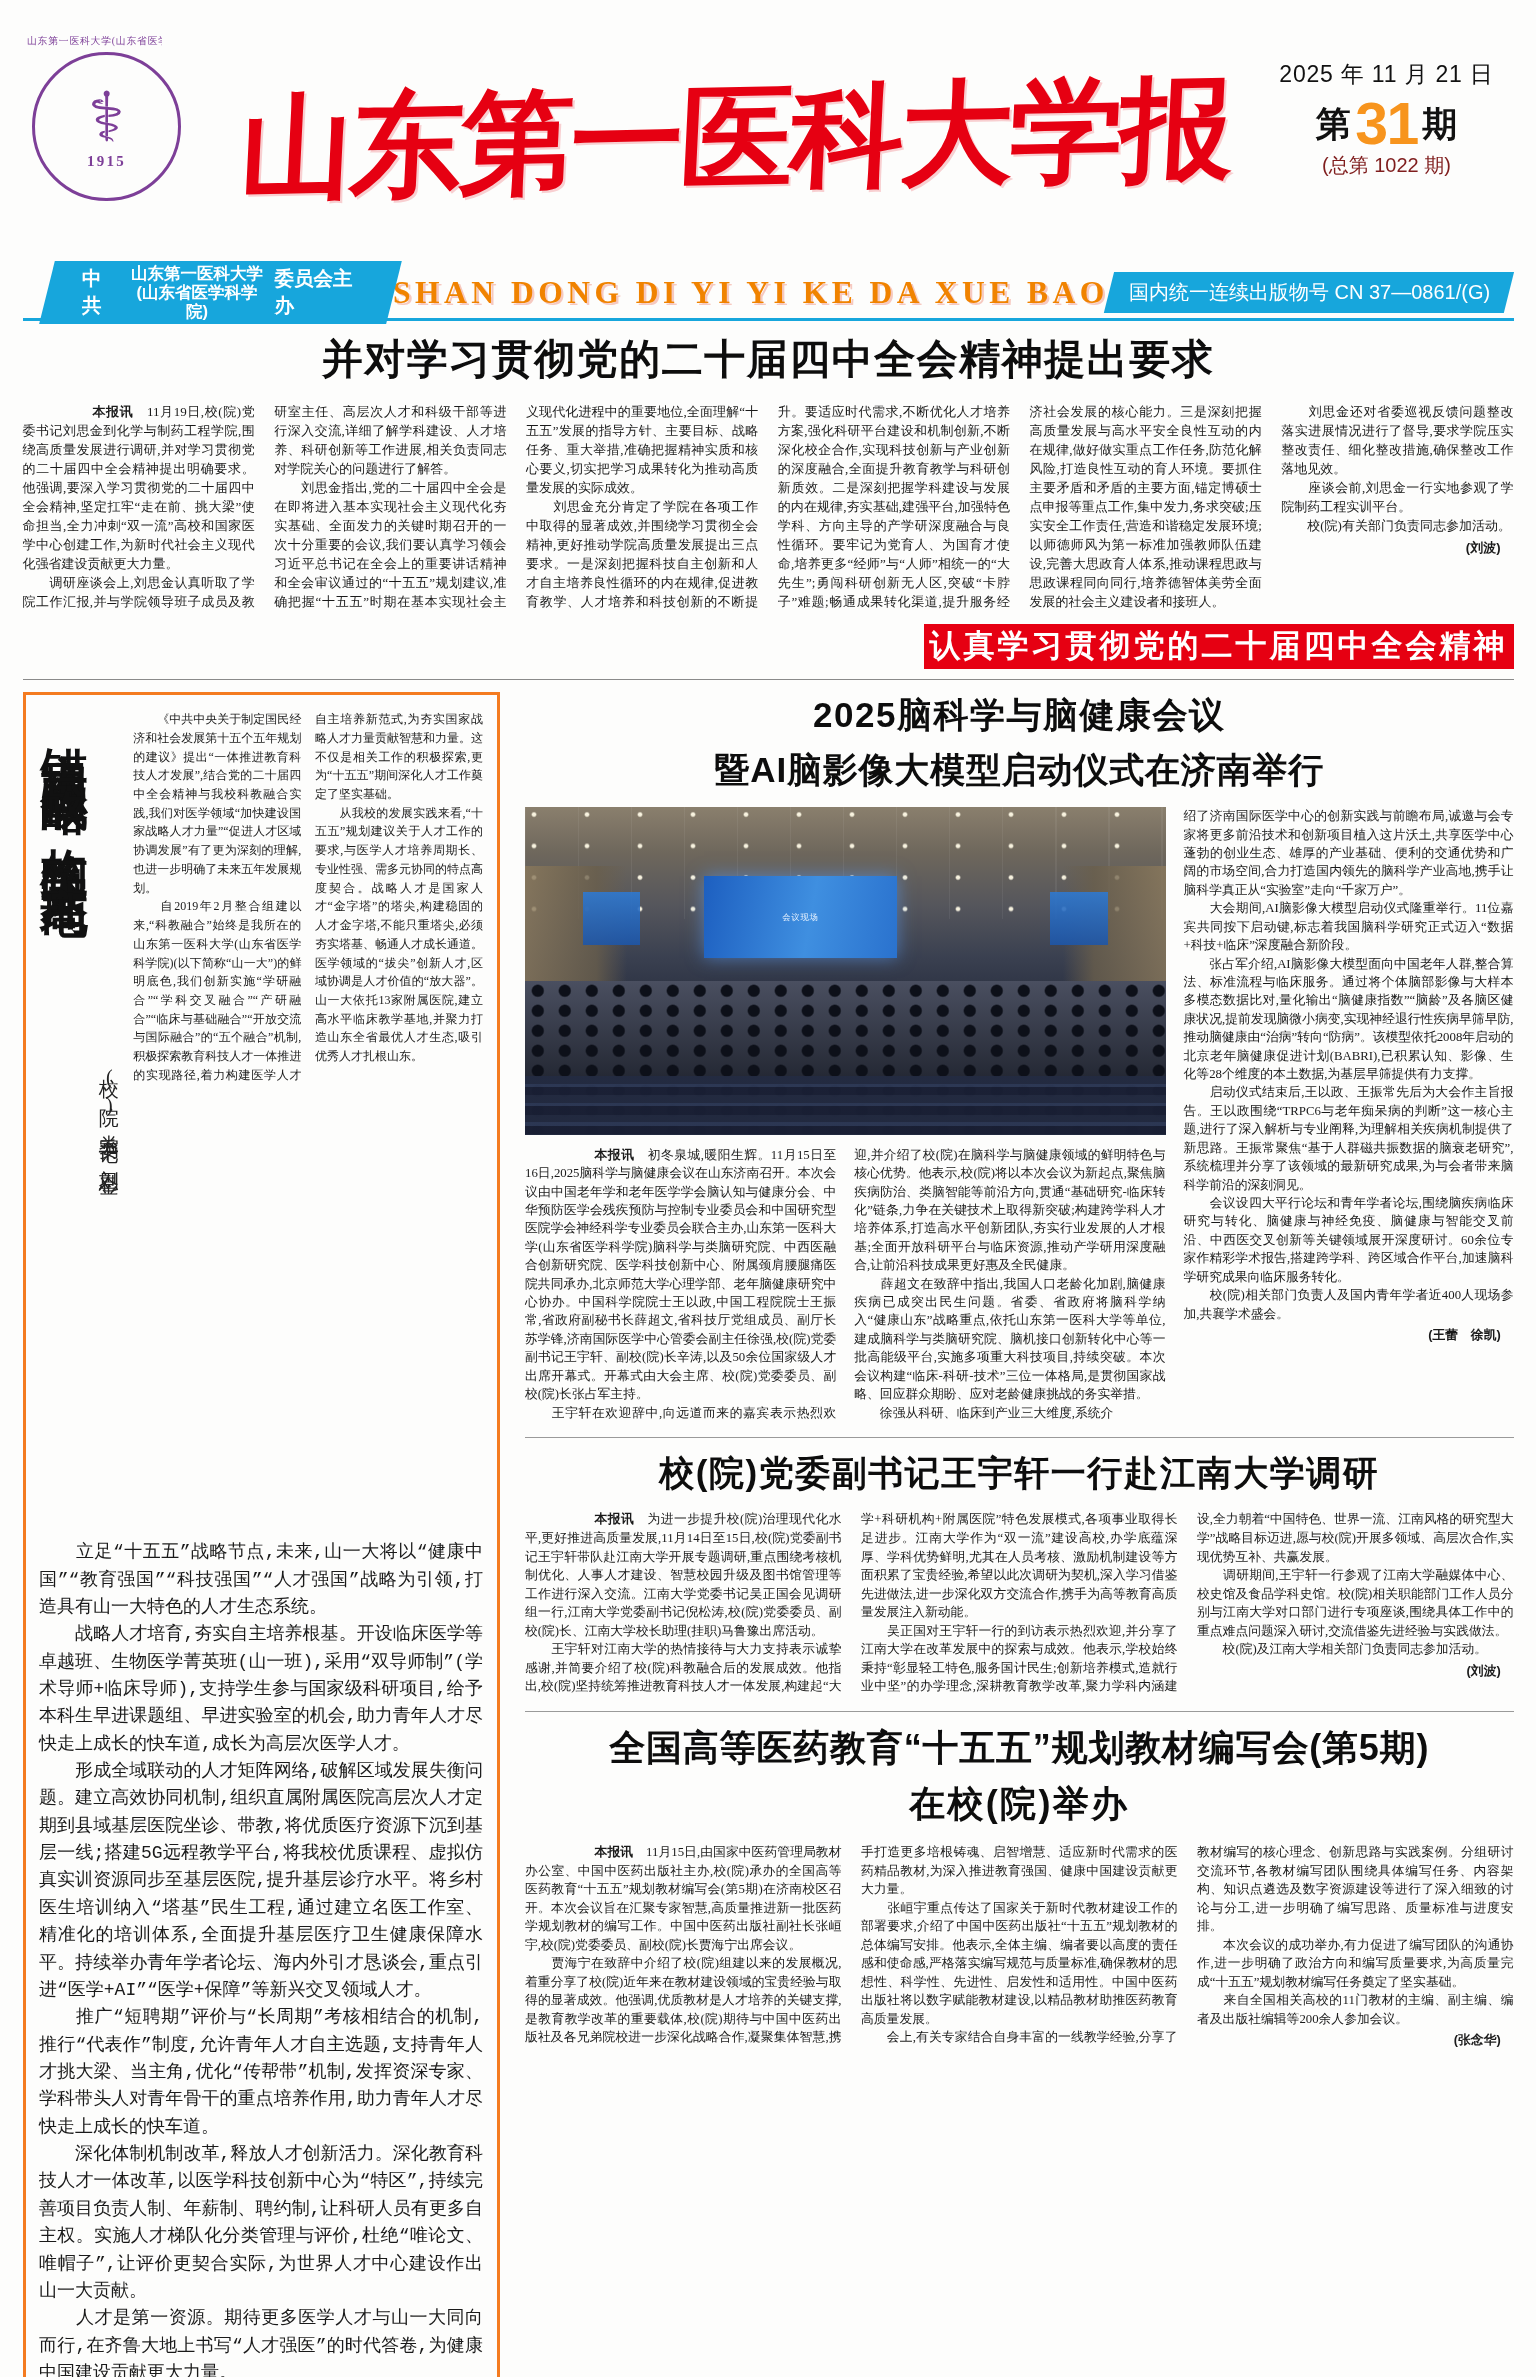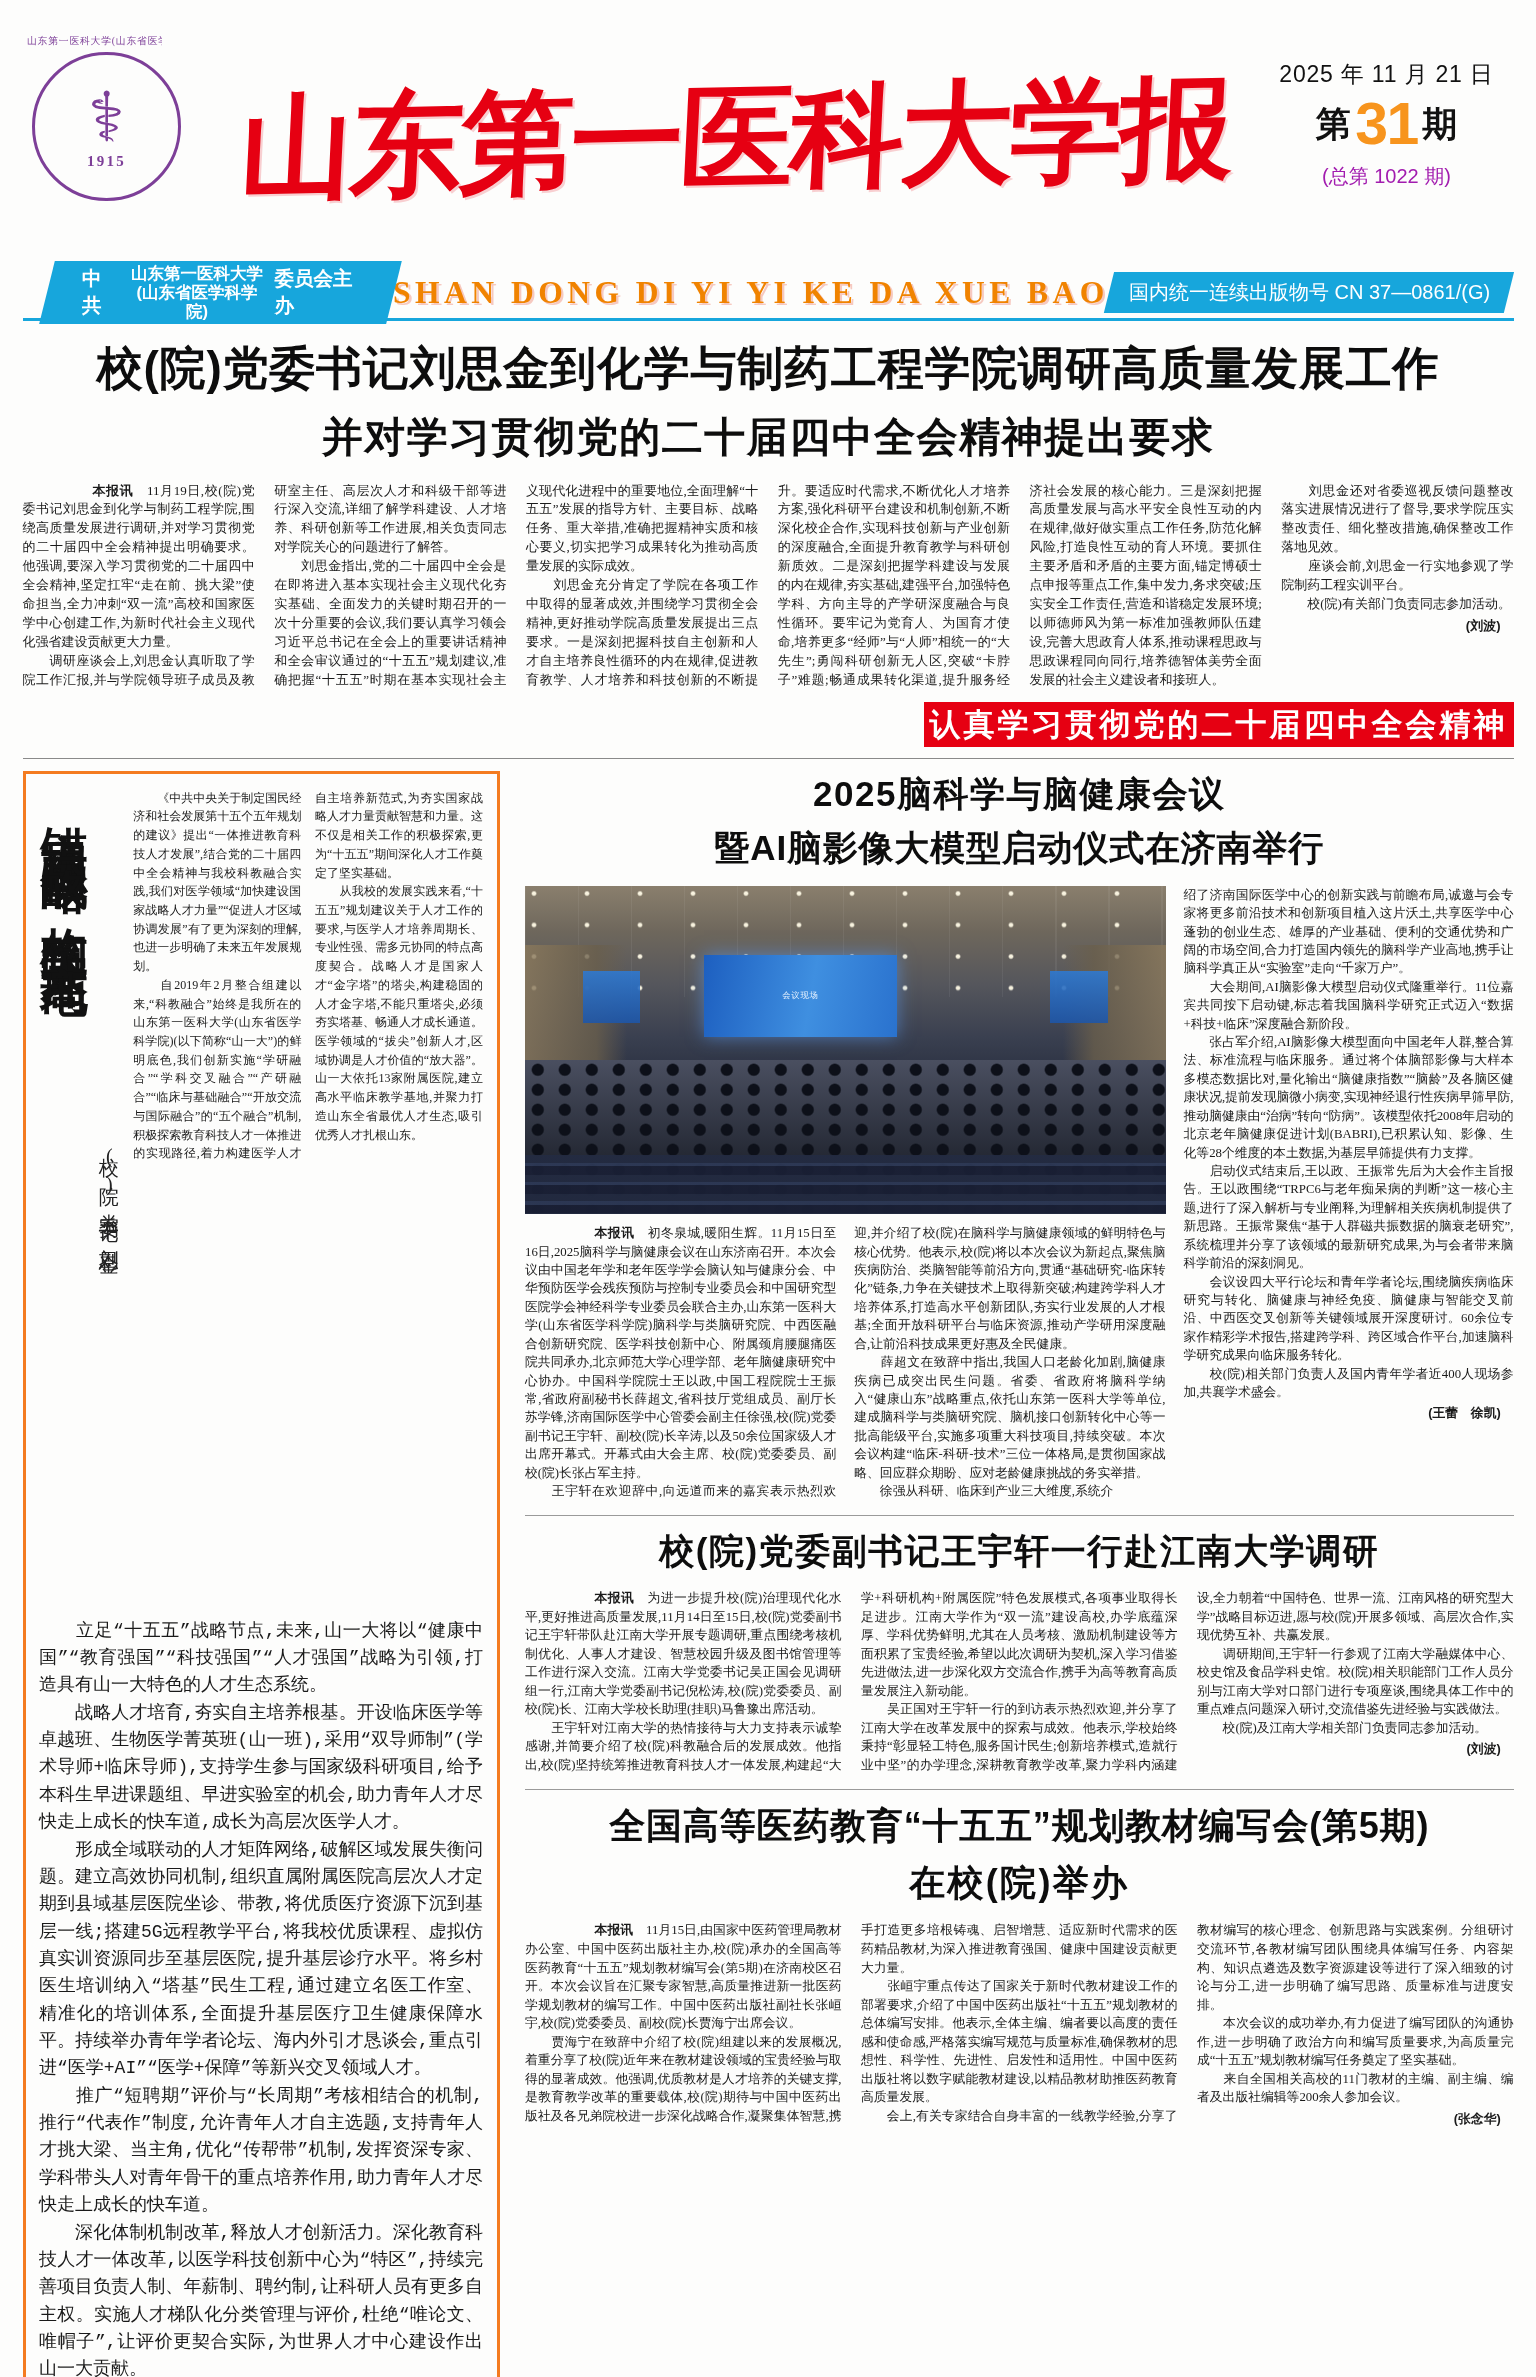--- a/index.html
+++ b/index.html
@@ -17,21 +17,21 @@
   .logo-year { font-size:15px; font-weight:bold; letter-spacing:2.3px; }
   .mast-title { position:absolute; left:176px; top:30px; width:1073px; height:218px;
                 display:flex; align-items:center; justify-content:center;
                 font-family:"DejaVu Serif","Liberation Serif",serif;
                 font-weight:900; font-size:113px; color:#e60012; white-space:nowrap;
                 transform:rotate(-1.2deg) skewX(-4deg); text-shadow:2.3px 2.3px 0 rgba(230,0,18,.18); letter-spacing:-3px; }
   .mast-date { position:absolute; right:3px; top:59px; width:248px; text-align:center; font-family:"Liberation Sans","DejaVu Sans",sans-serif; }
   .mast-date .d1 { font-size:23px; color:#111; letter-spacing:0.8px; }
   .mast-date .d2 { margin-top:7.5px; font-weight:bold; color:#111; font-size:35px; display:flex; align-items:center; justify-content:center; gap:4.5px; }
   .mast-date .d2 .no { font-size:59px; color:#f7941d; line-height:.9; letter-spacing:-1.5px; }
-  .mast-date .d3 { margin-top:12px; font-size:20px; color:#a21caf; }
+  .mast-date .d3 { margin-top:1px; font-size:20px; color:#7f1d1d; }
 
   
   .infobar { position:relative; height:54px; border-bottom:3px solid #17a6dc; display:flex; align-items:center; }
   .org-box { background:#17a6dc; color:#fff; transform:skewX(-14deg); padding:3px 25.5px 3px 35px; margin-left:24px; }
   .org-inner { transform:skewX(14deg); display:flex; align-items:center; gap:9px; font-family:"Liberation Sans","DejaVu Sans",sans-serif; }
   .org-prefix { font-size:19.5px; font-weight:bold; }
   .org-mid { text-align:center; line-height:1.15; font-size:16.5px; font-weight:bold; }
   .org-suffix { font-size:19.5px; font-weight:bold; }
   .pinyin { flex:1; font-family:"Liberation Serif","DejaVu Serif",serif;
             font-weight:bold; font-size:31.5px; color:#f08300; letter-spacing:4.5px;
@@ -140,21 +140,20 @@
         <span class="org-suffix">委员会主办</span>
       </div>
     </div>
     <div class="pinyin">SHAN DONG  DI YI  YI KE  DA XUE  BAO</div>
     <div class="issn-box">
       <div class="issn-inner">国内统一连续出版物号 CN 37—0861/(G)</div>
     </div>
   </div>
 
   <section class="lead">
-    <h1 class="hl lead-h1">校(院)党委书记刘思金到化学与制药工程学院调研高质量发展工作</h1>
     <h1 class="hl lead-h2">并对学习贯彻党的二十届四中全会精神提出要求</h1>
     <div class="lead-cols">
       <div class="flow"><b class="lede">本报讯</b><span>　11月19日,校(院)党委书记刘思金到化学与制药工程学院,围绕高质量发展进行调研,并对学习贯彻党的二十届四中全会精神提出明确要求。他强调,要深入学习贯彻党的二十届四中全会精神,坚定扛牢“走在前、挑大梁”使命担当,全力冲刺“双一流”高校和国家医学中心创建工作,为新时代社会主义现代化强省建设贡献更大力量。
 　　调研座谈会上,刘思金认真听取了学院工作汇报,并与学院领导班子成员及教研室主任、高层次人才和科级干部等进行深入交流,详细了解学科建设、人才培养、科研创新等工作进展,相关负责同志对学院关心的问题进行了解答。
 　　刘思金指出,党的二十届四中全会是在即将进入基本实现社会主义现代化夯实基础、全面发力的关键时期召开的一次十分重要的会议,我们要认真学习领会习近平总书记在全会上的重要讲话精神和全会审议通过的“十五五”规划建议,准确把握“十五五”时期在基本实现社会主义现代化进程中的重要地位,全面理解“十五五”发展的指导方针、主要目标、战略任务、重大举措,准确把握精神实质和核心要义,切实把学习成果转化为推动高质量发展的实际成效。
 　　刘思金充分肯定了学院在各项工作中取得的显著成效,并围绕学习贯彻全会精神,更好推动学院高质量发展提出三点要求。一是深刻把握科技自主创新和人才自主培养良性循环的内在规律,促进教育教学、人才培养和科技创新的不断提升。要适应时代需求,不断优化人才培养方案,强化科研平台建设和机制创新,不断深化校企合作,实现科技创新与产业创新的深度融合,全面提升教育教学与科研创新质效。二是深刻把握学科建设与发展的内在规律,夯实基础,建强平台,加强特色学科、方向主导的产学研深度融合与良性循环。要牢记为党育人、为国育才使命,培养更多“经师”与“人师”相统一的“大先生”;勇闯科研创新无人区,突破“卡脖子”难题;畅通成果转化渠道,提升服务经济社会发展的核心能力。三是深刻把握高质量发展与高水平安全良性互动的内在规律,做好做实重点工作任务,防范化解风险,打造良性互动的育人环境。要抓住主要矛盾和矛盾的主要方面,锚定博硕士点申报等重点工作,集中发力,务求突破;压实安全工作责任,营造和谐稳定发展环境;以师德师风为第一标准加强教师队伍建设,完善大思政育人体系,推动课程思政与思政课程同向同行,培养德智体美劳全面发展的社会主义建设者和接班人。
 　　刘思金还对省委巡视反馈问题整改落实进展情况进行了督导,要求学院压实整改责任、细化整改措施,确保整改工作落地见效。
 　　座谈会前,刘思金一行实地参观了学院制药工程实训平台。
 　　校(院)有关部门负责同志参加活动。</span></div>
       <div class="byline">(刘波)</div>

